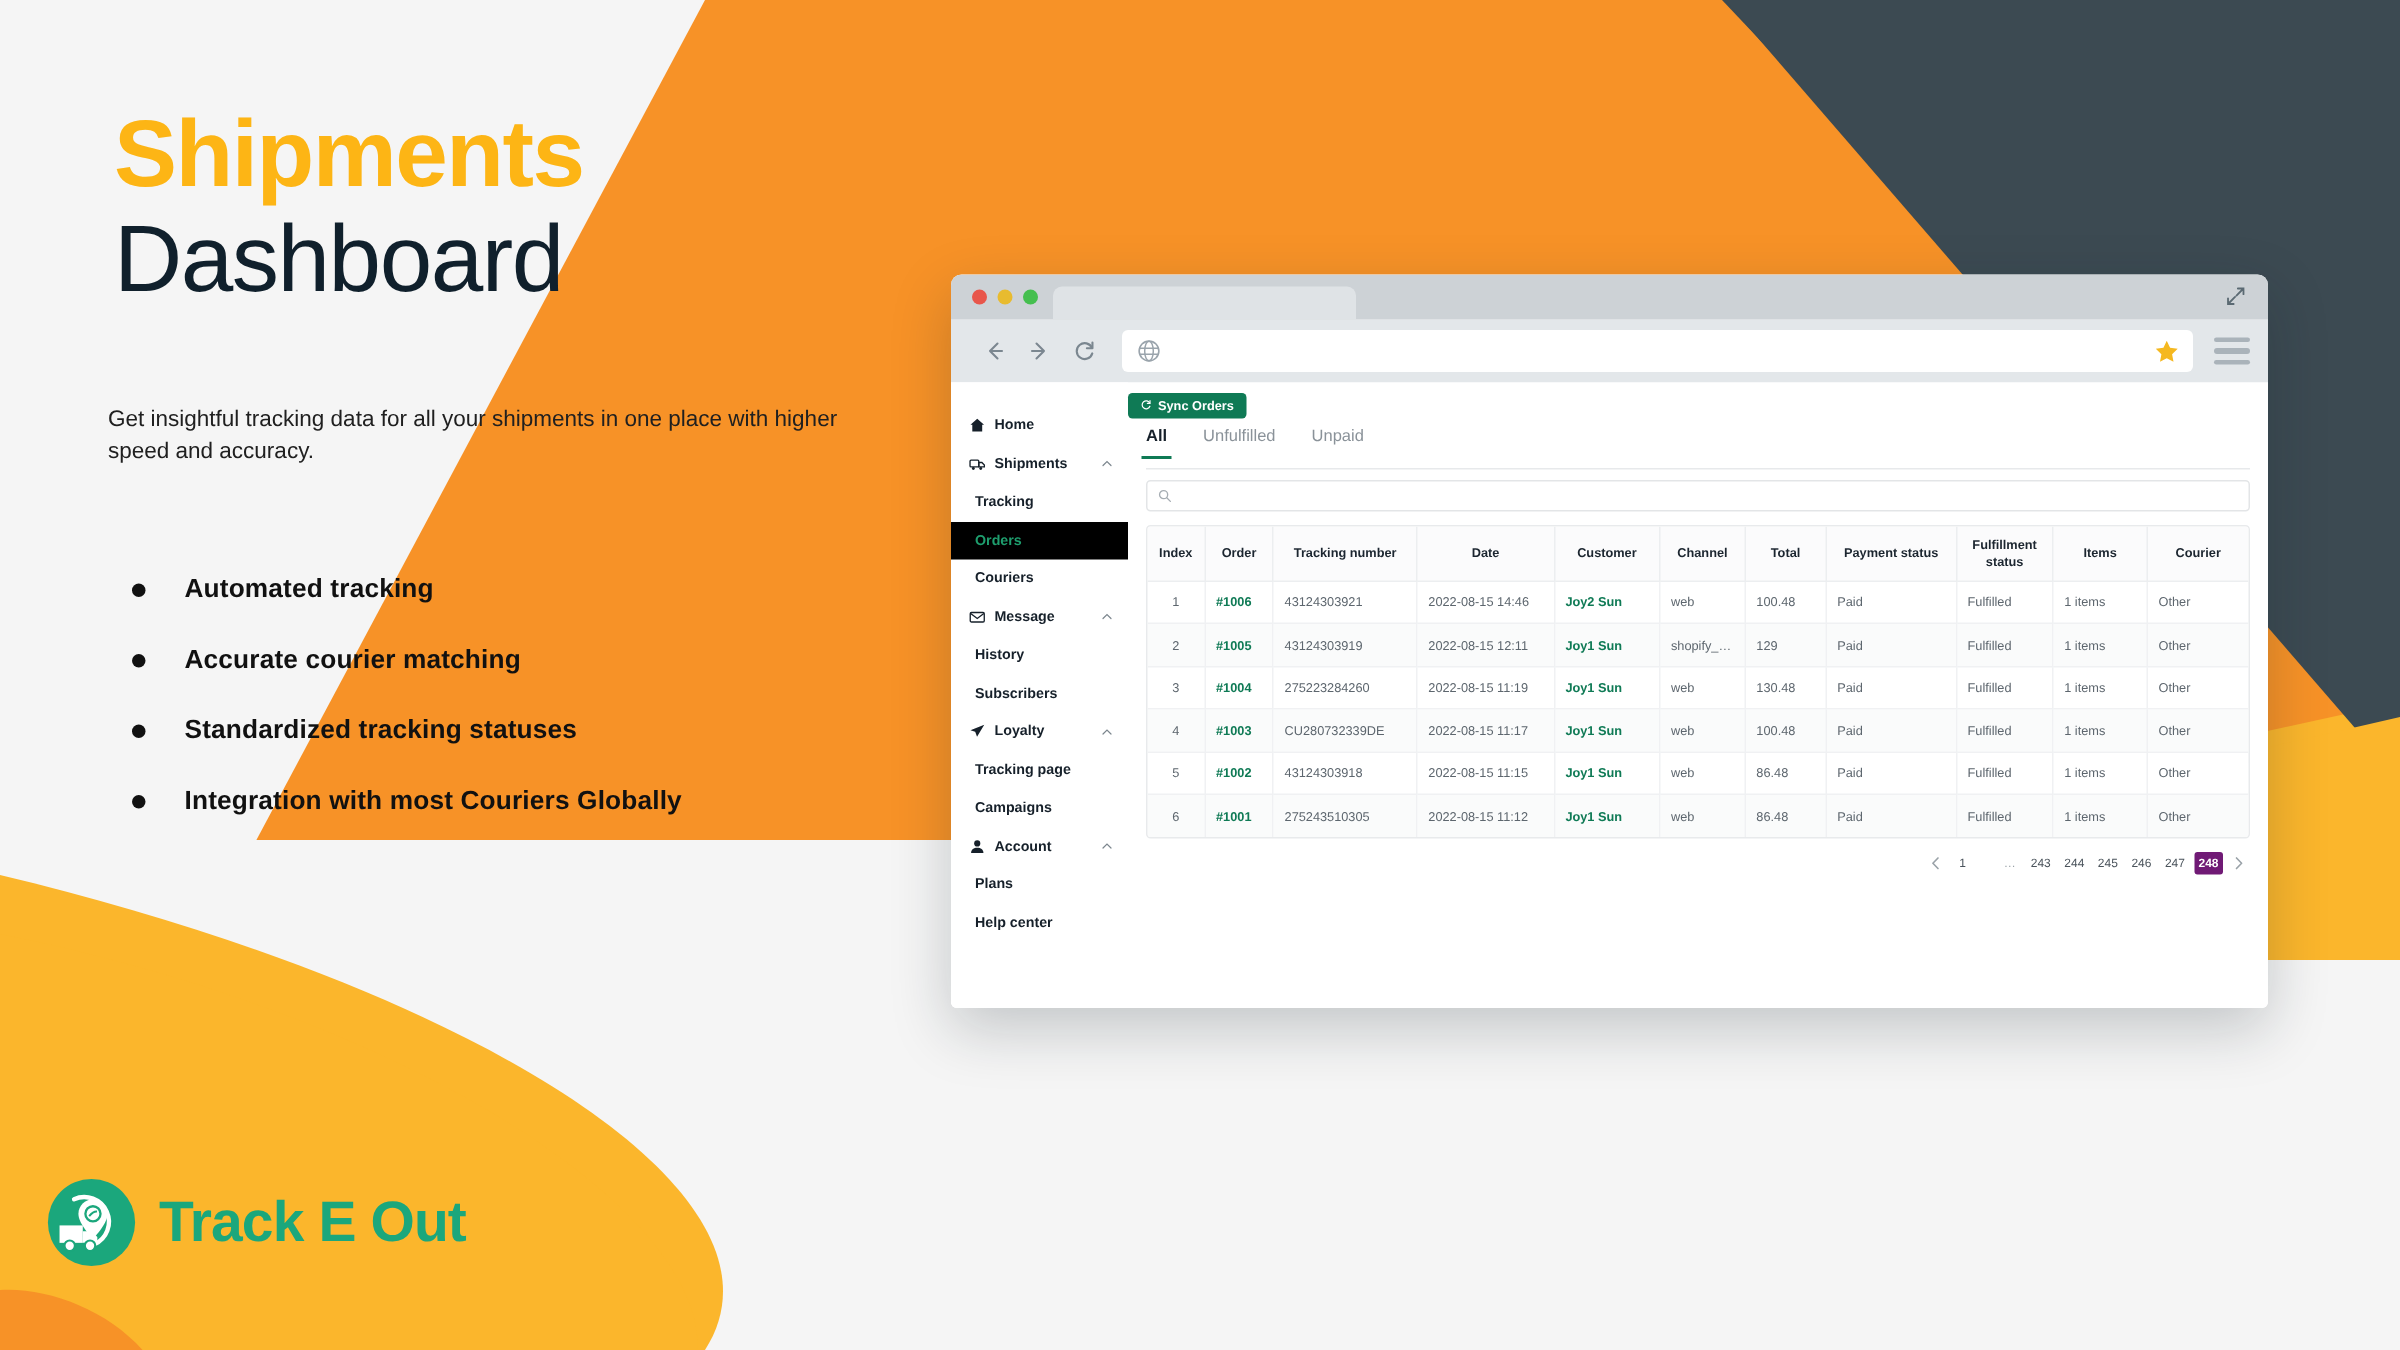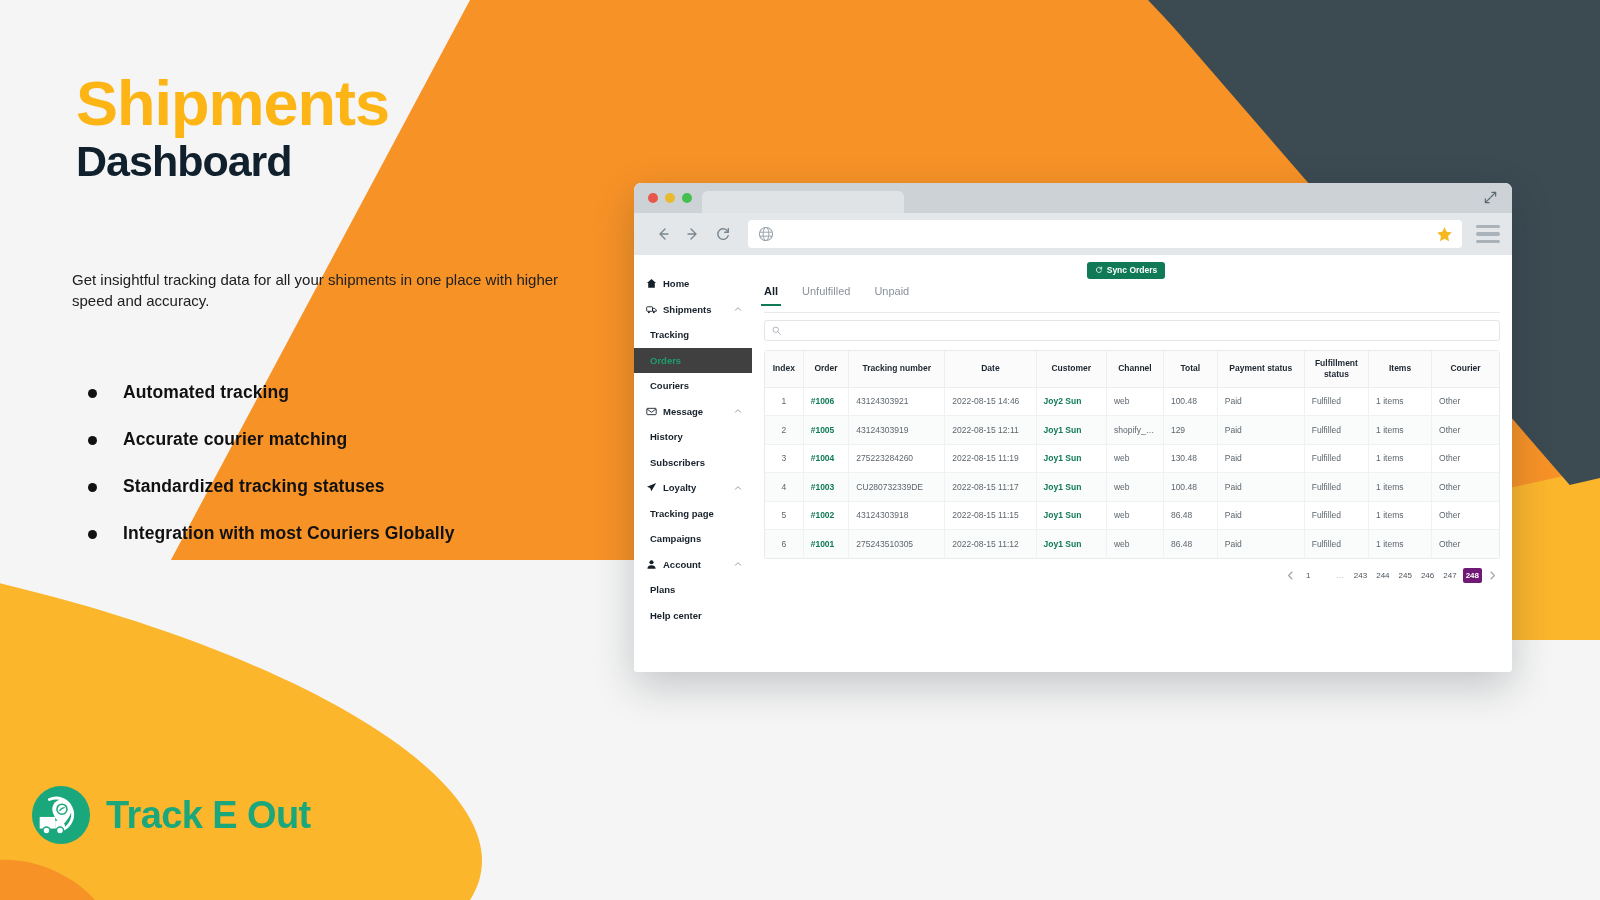--- a/index.html
+++ b/index.html
@@ -17,21 +17,21 @@
 
   
   .left-pane { position:absolute; left:0; top:0; width:660px; height:900px; z-index:5; }
 
   .title-block { position:absolute; left:76px; top:72px; }
   .title-1 {
     font-size:63px; font-weight:bold; color:#fdb515; letter-spacing:-1px;
     line-height:1.0;
   }
   .title-2 {
-    font-size:43px; font-weight:bold; color:#10202c; letter-spacing:-1px;
+    font-size:63px; font-weight:normal; color:#10202c; letter-spacing:-1px;
     line-height:1.22;
   }
 
   .subtitle {
     position:absolute; left:72px; top:270px; width:520px;
     font-size:15px; color:#202020; line-height:1.37;
   }
 
   .features { position:absolute; left:88px; top:382px; }
   .feature-row { display:flex; align-items:flex-start; height:47px; }
@@ -104,25 +104,25 @@
   .side-item {
     display:flex; align-items:center; height:25.5px; padding-left:12px;
     position:relative; color:#16202a; font-weight:bold;
   }
   .side-item .si-ico { width:11px; height:11px; margin-right:6px; flex:0 0 auto; color:#16202a; }
   .side-item .si-caret { position:absolute; right:10px; color:#7c868e; width:8px; height:8px; }
   .side-sub {
     display:flex; align-items:center; height:25.5px; padding-left:16px;
     color:#16202a; font-weight:bold;
   }
-  .side-sub.active { background:#404040; color:#1e9e6e; }
+  .side-sub.active { background:#000000; color:#1e9e6e; }
 
   .content { flex:1; position:relative; padding:0; min-width:0; }
 
-  .sync-row { height:30px; display:flex; justify-content:center; align-items:center; padding-right:12px; }
+  .sync-row { height:30px; display:flex; justify-content:flex-start; align-items:center; padding-right:12px; }
   .sync-btn {
     background:#0f7a55; color:#fff; font-size:8.5px; font-weight:bold;
     border-radius:3px; height:17px; padding:0 8px;
     display:flex; align-items:center; gap:4px;
   }
   .sync-ico { width:8px; height:8px; }
 
   .tabs { display:flex; gap:24px; padding-left:12px; height:27px; align-items:flex-start; }
   .tab { font-size:11px; color:#8a9299; padding-bottom:9px; position:relative; }
   .tab.active { color:#16202a; font-weight:bold; }

